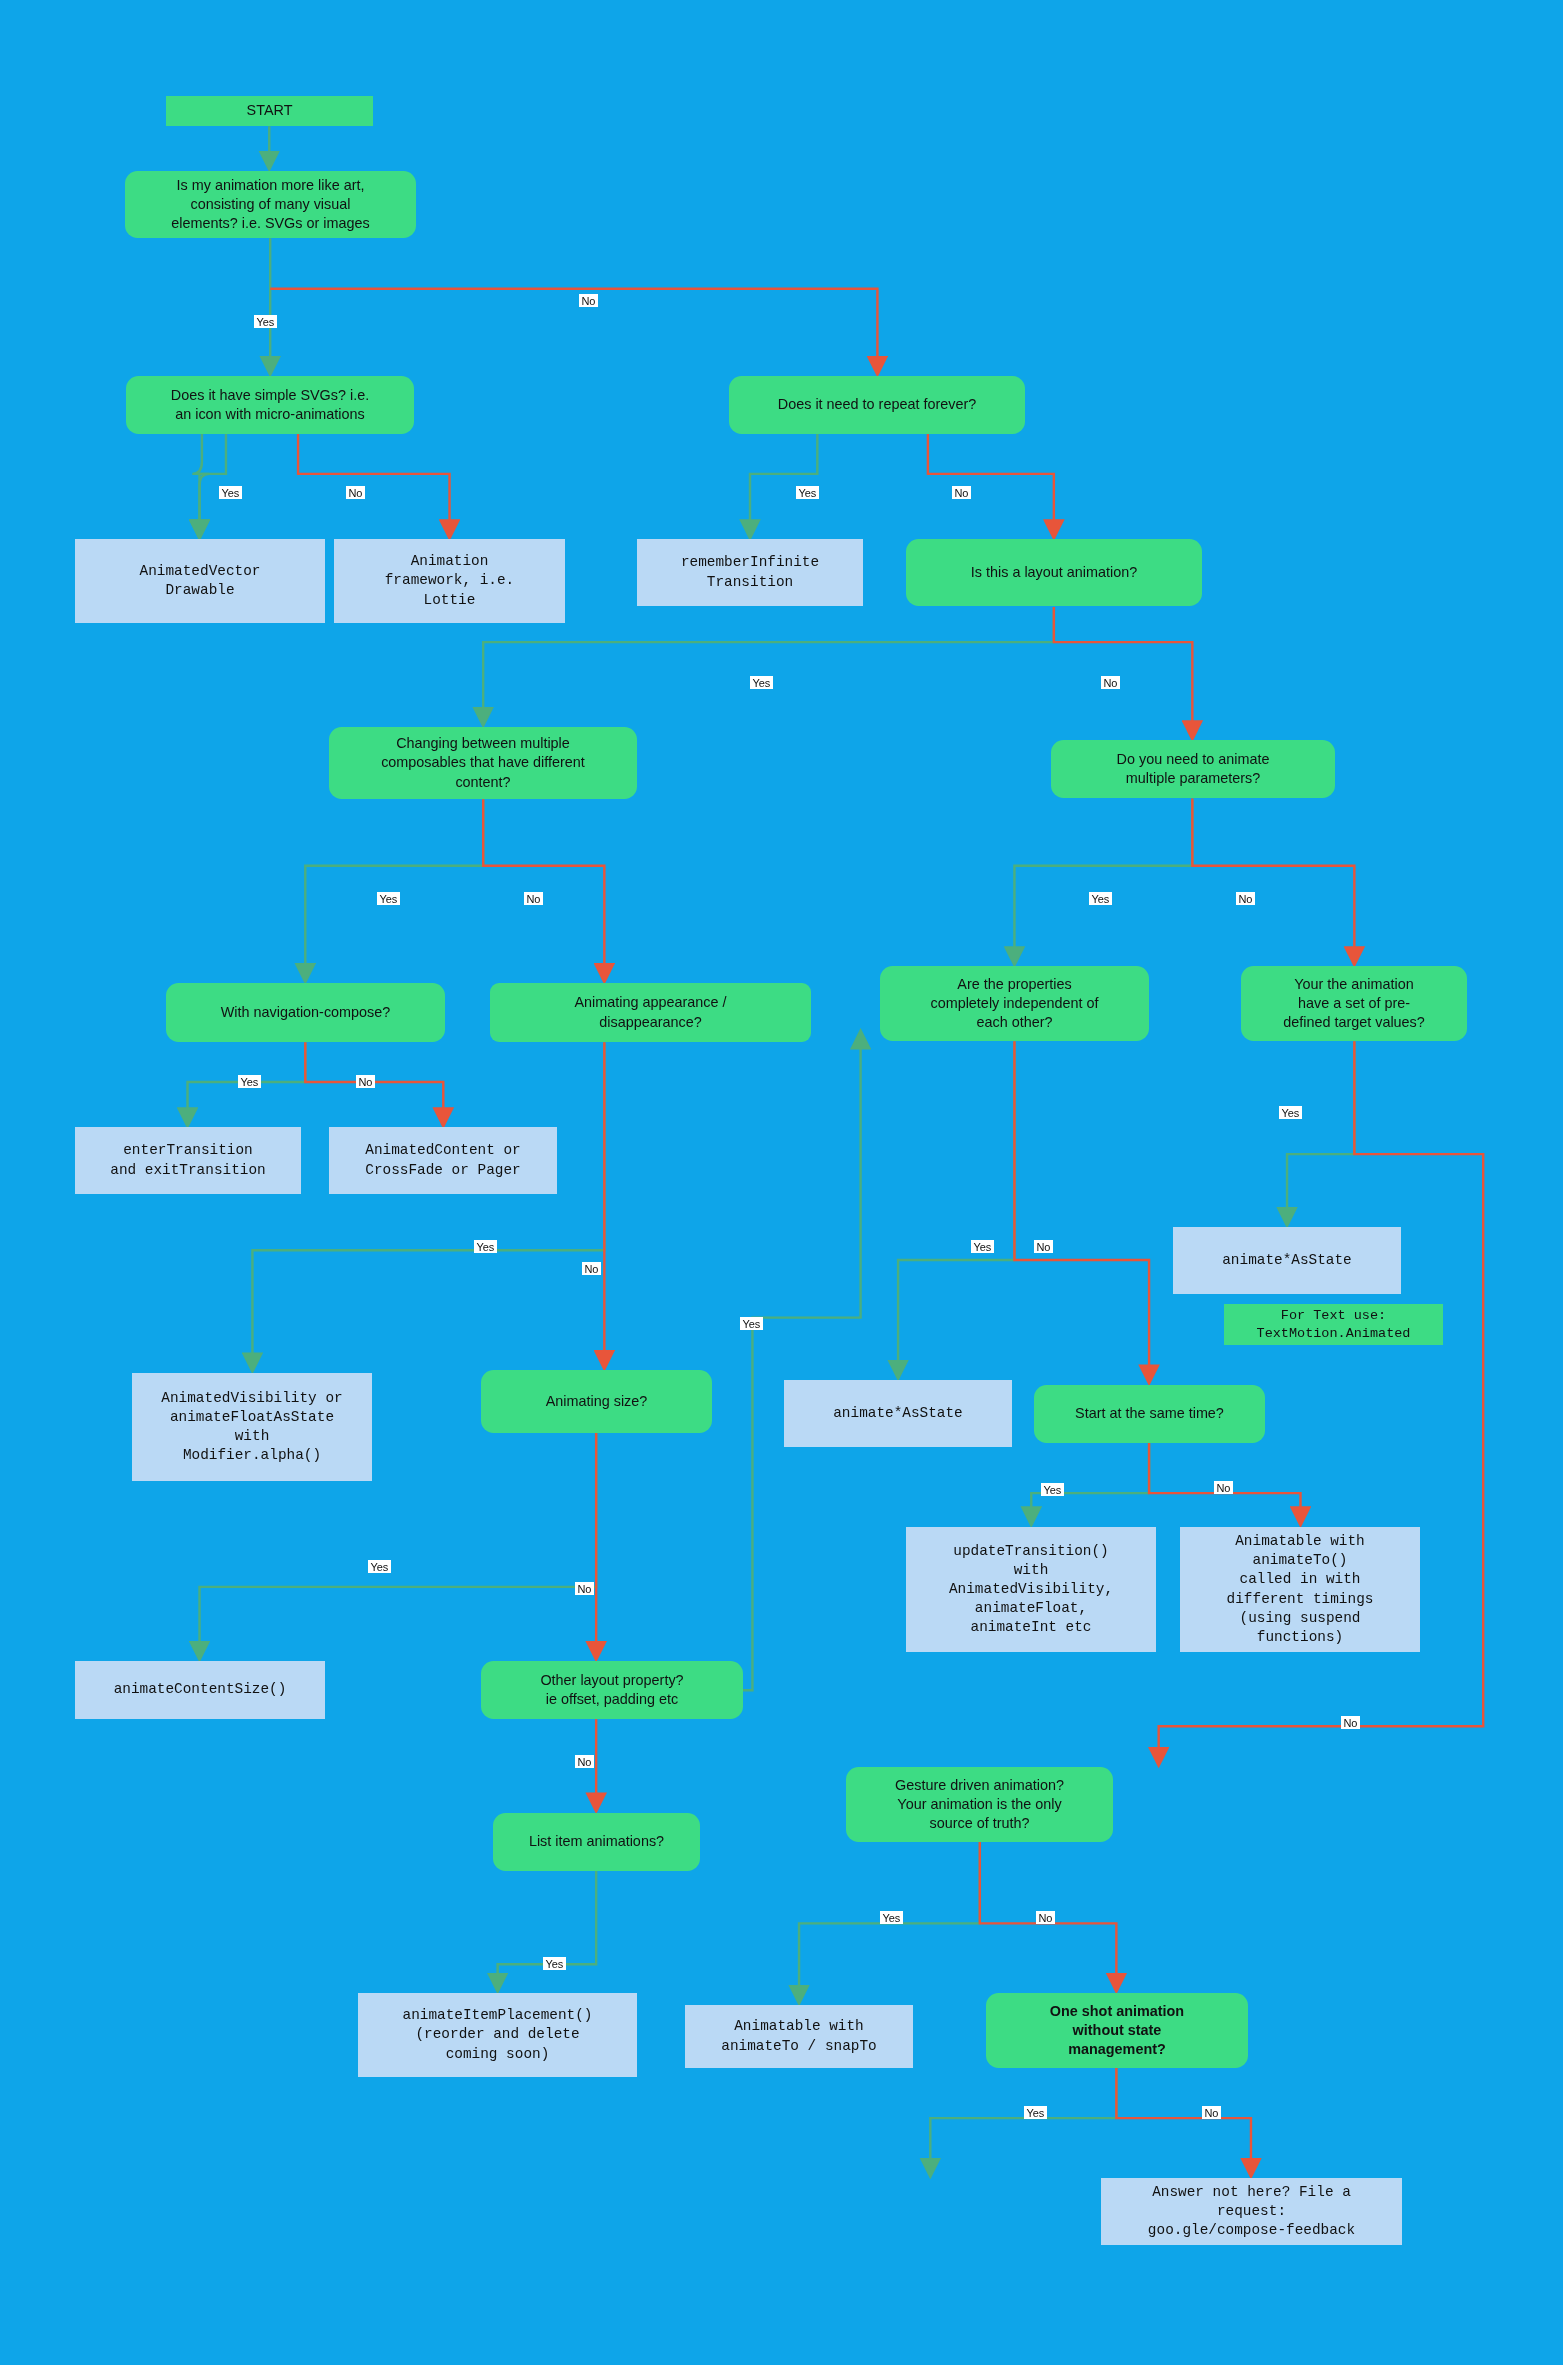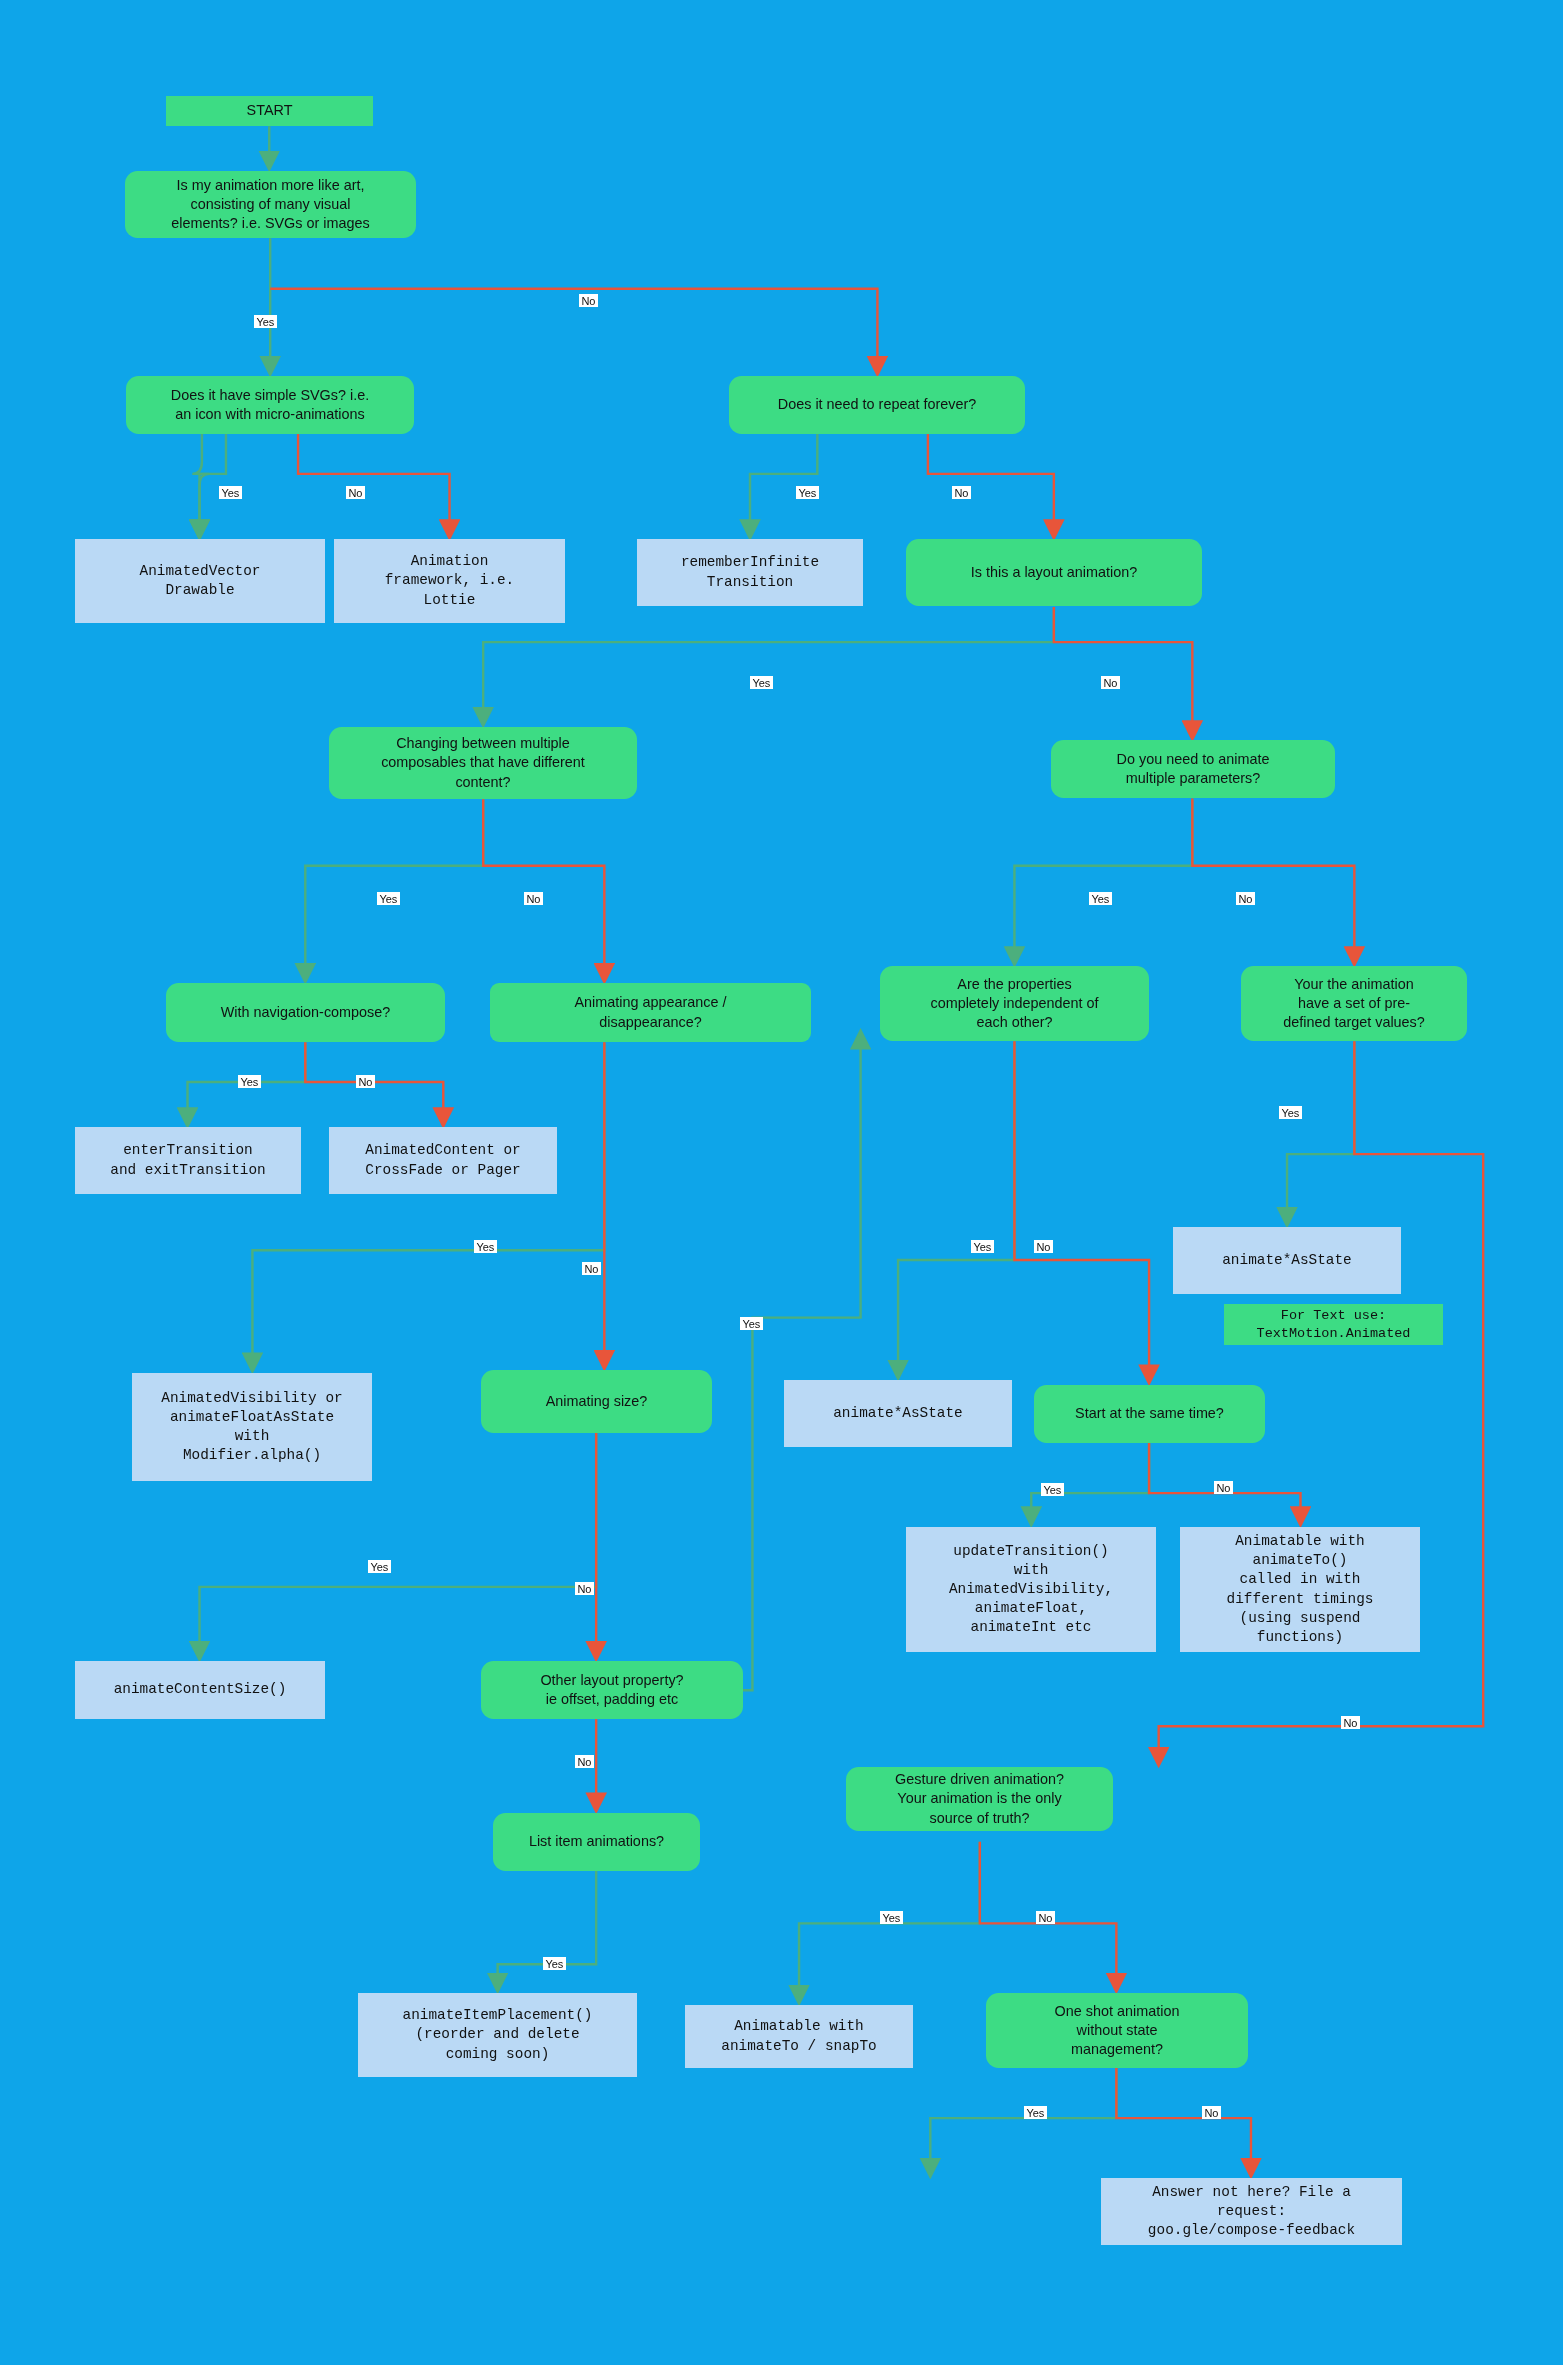--- a/index.html
+++ b/index.html
@@ -285,42 +285,42 @@
 
   <div class="node result" style="left:75px;top:1661px;width:250px;height:58px;">
     <span>animateContentSize()</span>
   </div>
 
   <div class="node decision" style="left:481px;top:1661px;width:262px;height:58px;align-items:center;">
     <span>Other layout property?
 ie offset, padding etc</span>
   </div>
 
-  <div class="node decision" style="left:846px;top:1767px;width:267px;height:64px;">
+  <div class="node decision" style="left:846px;top:1767px;width:267px;height:75px;">
     <span>Gesture driven animation?
 Your animation is the only
 source of truth?</span>
   </div>
 
   <div class="node decision" style="left:493px;top:1813px;width:207px;height:58px;">
     <span>List item animations?</span>
   </div>
 
   <div class="node result" style="left:358px;top:1993px;width:279px;height:84px;">
     <span>animateItemPlacement()
 (reorder and delete
 coming soon)</span>
   </div>
 
   <div class="node result" style="left:685px;top:2005px;width:228px;height:63px;">
     <span>Animatable with
 animateTo / snapTo</span>
   </div>
 
-  <div class="node decision" style="left:986px;top:1993px;width:262px;height:75px;">
+  <div class="node decision" style="left:986px;top:1993px;width:262px;height:75px;font-weight:bold;">
     <span>One shot animation
 without state
 management?</span>
   </div>
 
 
   <div class="node result" style="left:1101px;top:2178px;width:301px;height:67px;">
     <span>Answer not here? File a
 request:
 goo.gle/compose-feedback</span>

